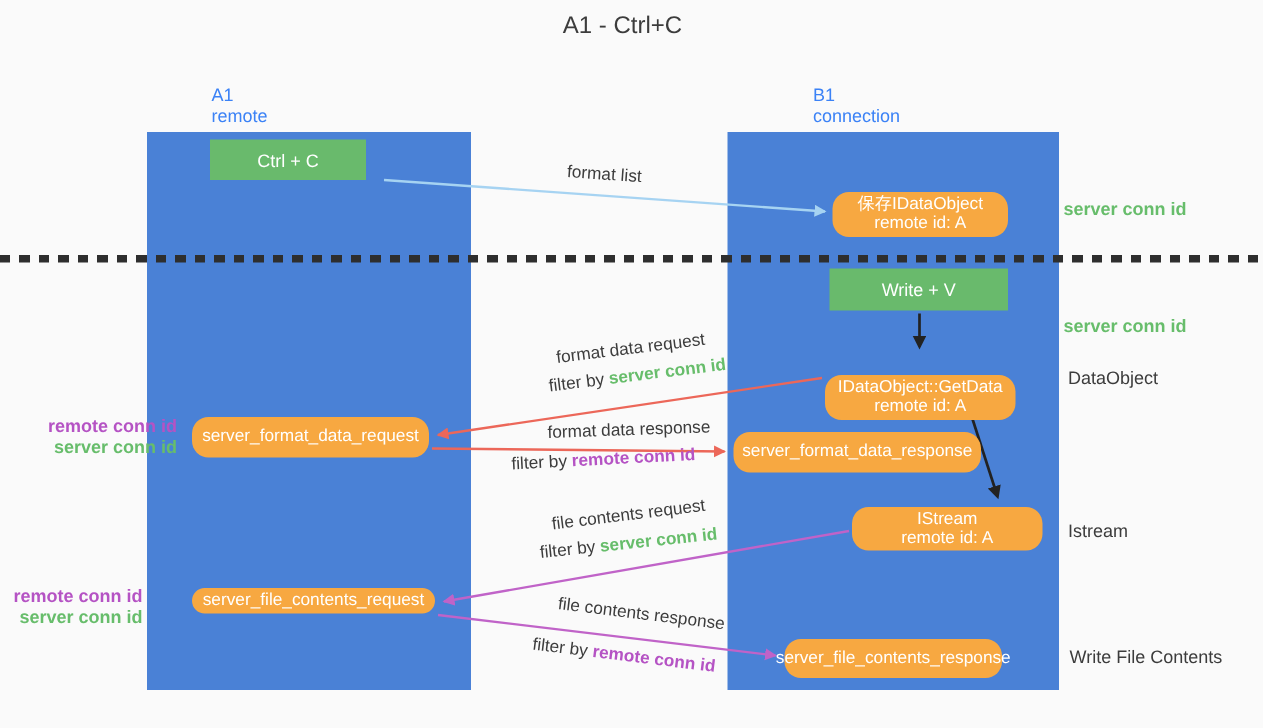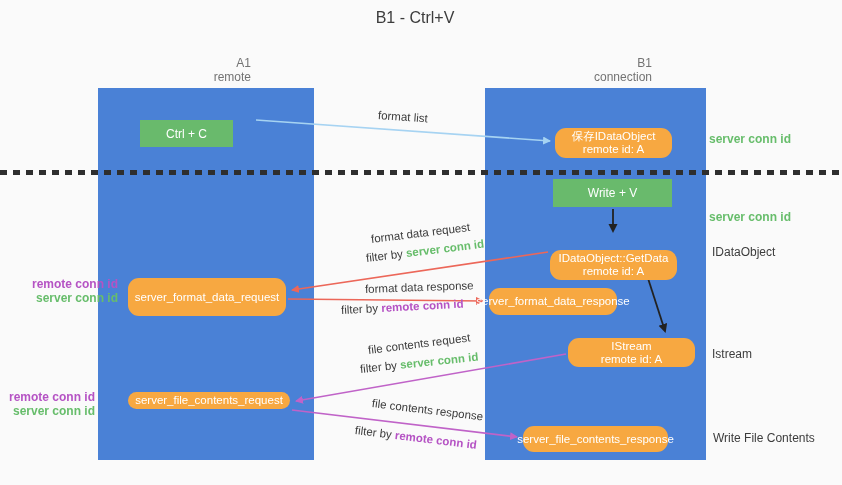--- a/index.html
+++ b/index.html
@@ -6,41 +6,41 @@
   body{
     width:842px;height:485px;position:relative;overflow:hidden;
     background:#fafafa;color:#3c3c3c;
     font-family:"Liberation Sans",sans-serif;
   }
   .column{position:absolute;top:88px;height:372px;background:var(--column-blue);}
   #col-left{left:98px;width:216px;}
   #col-right{left:485px;width:221px;}
   .title{position:absolute;left:315px;top:8px;width:200px;text-align:center;
          font-size:16px;line-height:20px;color:#3c3c3c;}
-  .lane-header{position:absolute;top:56px;width:110px;text-align:right;
-               font-size:12px;line-height:14px;color:#737373;}
+  .lane-header{position:absolute;top:56px;width:110px;text-align:left;
+               font-size:12px;line-height:14px;color:#3b82f6;}
   .dashes{position:absolute;left:0;top:170px;width:842px;height:5px;
           background:repeating-linear-gradient(90deg,#2e2e2e 0 7px,transparent 7px 13px);}
   .box{position:absolute;display:flex;flex-direction:column;align-items:center;
        justify-content:center;color:#fff;text-align:center;white-space:nowrap;}
   .green-box{background:var(--box-green);font-size:12px;}
   .orange-box{background:var(--box-orange);font-size:11.5px;line-height:13px;border-radius:11px;}
   .arrow-label{position:absolute;font-size:11.5px;color:#3c3c3c;white-space:nowrap;
                transform-origin:left center;}
   .side-label{position:absolute;font-size:12px;white-space:nowrap;color:#3c3c3c;}
   .left-labels{position:absolute;text-align:right;font-size:12px;line-height:14px;}
   .green-text{color:var(--text-green);font-weight:bold;}
   .purple-text{color:var(--text-purple);font-weight:bold;}
   svg.arrows{position:absolute;left:0;top:0;pointer-events:none;}
 </style>
 </head>
 <body>
 
 <div class="title">
-  <div>B1 - Ctrl+V</div>
+  <div>A1 - Ctrl+C</div>
 </div>
 
 <div class="lane-header" style="left:141px;">
   <div>A1</div>
   <div>remote</div>
 </div>
 <div class="lane-header" style="left:542px;">
   <div>B1</div>
   <div>connection</div>
 </div>
@@ -67,43 +67,43 @@
   </defs>
   <line x1="256" y1="120" x2="550" y2="141" style="stroke:var(--arrow-lightblue)" stroke-width="1.6" marker-end="url(#m-blue)"></line>
   <line x1="613" y1="209" x2="613" y2="231" style="stroke:var(--arrow-black)" stroke-width="1.8" marker-end="url(#m-black)"></line>
   <line x1="548" y1="252" x2="292" y2="290" style="stroke:var(--arrow-red)" stroke-width="1.6" marker-end="url(#m-red)"></line>
   <line x1="288" y1="299" x2="483" y2="301" style="stroke:var(--arrow-red)" stroke-width="1.6" marker-end="url(#m-red)"></line>
   <line x1="645" y1="269" x2="665" y2="331" style="stroke:var(--arrow-black)" stroke-width="1.8" marker-end="url(#m-black)"></line>
   <line x1="566" y1="354" x2="296" y2="401" style="stroke:var(--arrow-magenta)" stroke-width="1.6" marker-end="url(#m-magenta)"></line>
   <line x1="292" y1="410" x2="517" y2="437" style="stroke:var(--arrow-magenta)" stroke-width="1.6" marker-end="url(#m-magenta)"></line>
 </svg>
 
-<div class="box green-box" style="left:140px;top:120px;width:93px;height:27px;">
+<div class="box green-box" style="left:140px;top:93px;width:104px;height:27px;">
   <div>Ctrl + C</div>
 </div>
 
 <div class="box orange-box" style="left:555px;top:128px;width:117px;height:30px;">
   <div>保存IDataObject</div>
   <div>remote id: A</div>
 </div>
 
 <div class="box green-box" style="left:553px;top:179px;width:119px;height:28px;">
   <div>Write + V</div>
 </div>
 
 <div class="box orange-box" style="left:550px;top:250px;width:127px;height:30px;">
   <div>IDataObject::GetData</div>
   <div>remote id: A</div>
 </div>
 
-<div class="box orange-box" style="left:128px;top:278px;width:158px;height:38px;">
+<div class="box orange-box" style="left:128px;top:278px;width:158px;height:27px;">
   <div>server_format_data_request</div>
 </div>
 
-<div class="box orange-box" style="left:489px;top:288px;width:128px;height:27px;">
+<div class="box orange-box" style="left:489px;top:288px;width:165px;height:27px;">
   <div>server_format_data_response</div>
 </div>
 
 <div class="box orange-box" style="left:568px;top:338px;width:127px;height:29px;">
   <div>IStream</div>
   <div>remote id: A</div>
 </div>
 
 <div class="box orange-box" style="left:128px;top:392px;width:162px;height:17px;">
   <div>server_file_contents_request</div>
@@ -134,21 +134,21 @@
 </div>
 
 <div class="arrow-label" style="left:372px;top:397px;transform:rotate(7deg);">file contents response</div>
 <div class="arrow-label" style="left:355px;top:424px;transform:rotate(7deg);">
   <span>filter by</span>
   <span class="purple-text">remote conn id</span>
 </div>
 
 <div class="side-label green-text" style="left:709px;top:132px;">server conn id</div>
 <div class="side-label green-text" style="left:709px;top:210px;">server conn id</div>
-<div class="side-label" style="left:712px;top:245px;">IDataObject</div>
+<div class="side-label" style="left:712px;top:245px;">DataObject</div>
 <div class="side-label" style="left:712px;top:347px;">Istream</div>
 <div class="side-label" style="left:713px;top:431px;">Write File Contents</div>
 
 <div class="left-labels" style="left:10px;top:277px;width:108px;">
   <div class="purple-text">remote conn id</div>
   <div class="green-text">server conn id</div>
 </div>
 <div class="left-labels" style="left:0px;top:390px;width:95px;">
   <div class="purple-text">remote conn id</div>
   <div class="green-text">server conn id</div>

